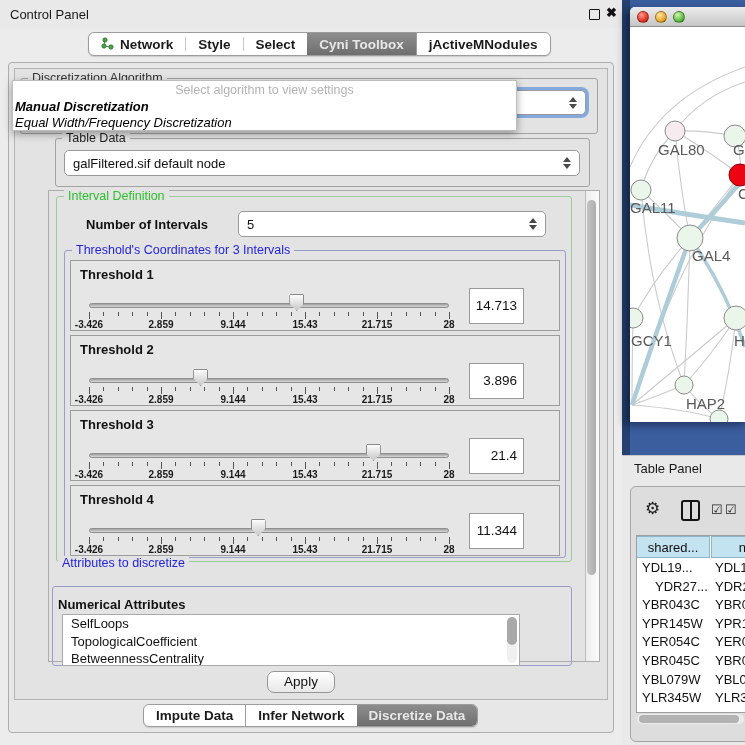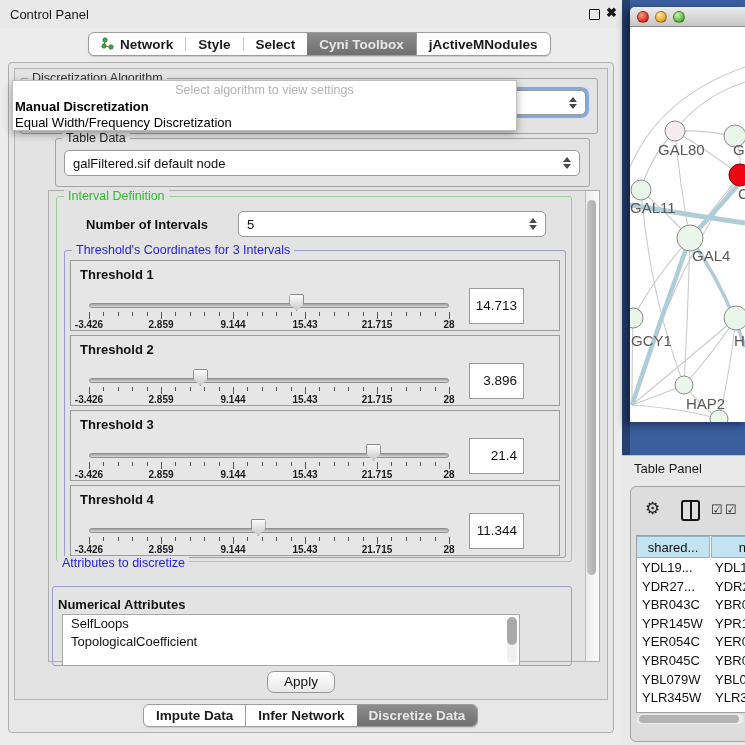--- a/index.html
+++ b/index.html
@@ -29,21 +29,21 @@
   .combo { position:absolute; background:#fff; border:1px solid #9a9a9a; border-radius:5px; display:flex; align-items:center; font-size:13px; color:#111; }
   .combo .val { flex:1; padding-left:8px; overflow:hidden; white-space:nowrap; }
   .stepper { width:16px; display:flex; flex-direction:column; align-items:center; justify-content:center; gap:2px; margin-right:4px; }
   .tri-up { width:0; height:0; border-left:4px solid transparent; border-right:4px solid transparent; border-bottom:5px solid #4a4a4a; }
   .tri-dn { width:0; height:0; border-left:4px solid transparent; border-right:4px solid transparent; border-top:5px solid #4a4a4a; }
   .focusring { box-shadow:0 0 0 3px rgba(100,150,220,0.75); }
 
   
   #algo-popup { left:12px; top:80px; width:505px; height:51px; background:#fff; border:1px solid #bdbdbd; box-shadow:0 3px 8px rgba(0,0,0,0.35); z-index:40; }
   #algo-popup .prompt { text-align:center; color:#b3b3b3; font-size:12.5px; height:18px; line-height:18px; }
-  #algo-popup .opt { font-size:13px; color:#000; padding-left:2px; height:16px; line-height:16px; white-space:nowrap; }
+  #algo-popup .opt { font-size:13px; color:#000; padding-left:2px; height:16px; line-height:16px; white-space:nowrap;font-style:italic; }
   #algo-popup .opt.bold { font-weight:bold; }
 
   
   #scrollpane { left:48px; top:190px; width:552px; height:472px; background:#E3E3E3; border:1px solid #ACACAC; }
   #vsb-track { left:585px; top:191px; width:14px; height:470px; background:linear-gradient(90deg,#ededed,#fbfbfb); border-left:1px solid #bdbdbd; }
   #vsb-thumb { left:587px; top:200px; width:9px; height:375px; background:linear-gradient(90deg,#c4c4c4,#adadad); border-radius:5px; }
 
   .lbl-green { color:#2DBE2D; }
   .lbl-blue  { color:#2323DD; }
   .bold { font-weight:bold; }
@@ -332,20 +332,21 @@
       <div class="thr-value">11.344</div>
     </div>
   </div>
 
 <div class="abs groupbox" style="left:52px; top:586px; width:520px; height:80px; border-color:#9c9ccc;"></div>
 <div class="grouplabel lbl-blue" style="left:58px; top:556px;">Attributes to discretize</div>
 <div class="abs bold" style="left:58px; top:597px; font-size:13px; color:#111;">Numerical Attributes</div>
 <div class="abs" id="attr-list">
   <div class="attr-item">SelfLoops</div>
   <div class="attr-item">TopologicalCoefficient</div>
+  <div class="attr-item">BetweennessCentrality</div>
   <div id="attr-sb">
       <div id="attr-sb-thumb"></div>
     </div>
 </div>
 
 <div class="abs" id="apply-btn">Apply</div>
 
 <div class="abs" id="bottom-tabs">
   <div class="seg">
       <span>Impute Data</span>
@@ -428,21 +429,21 @@
 <div class="abs tp-check" style="left:725px;">☑</div>
 <div class="abs" id="tp-table">
   <div class="th-cell" style="left:-1px; width:74px;">shared...</div>
   <div class="th-cell" style="left:74px; width:70px;">na</div>
   <div id="tp-rows">
       <div class="td-row" style="top: 23px;">
         <div class="td-cell" style="left: 5px;">YDL19...</div>
         <div class="td-cell" style="left: 78px;">YDL1</div>
       </div>
       <div class="td-row" style="top: 41.6px;">
-        <div class="td-cell" style="left: 5px;">YDR27...</div>
+        <div class="td-cell" style="left: 18px;">YDR27...</div>
         <div class="td-cell" style="left: 78px;">YDR2</div>
       </div>
       <div class="td-row" style="top: 60.2px;">
         <div class="td-cell" style="left: 5px;">YBR043C</div>
         <div class="td-cell" style="left: 78px;">YBR0</div>
       </div>
       <div class="td-row" style="top: 78.8px;">
         <div class="td-cell" style="left: 5px;">YPR145W</div>
         <div class="td-cell" style="left: 78px;">YPR1</div>
       </div>

